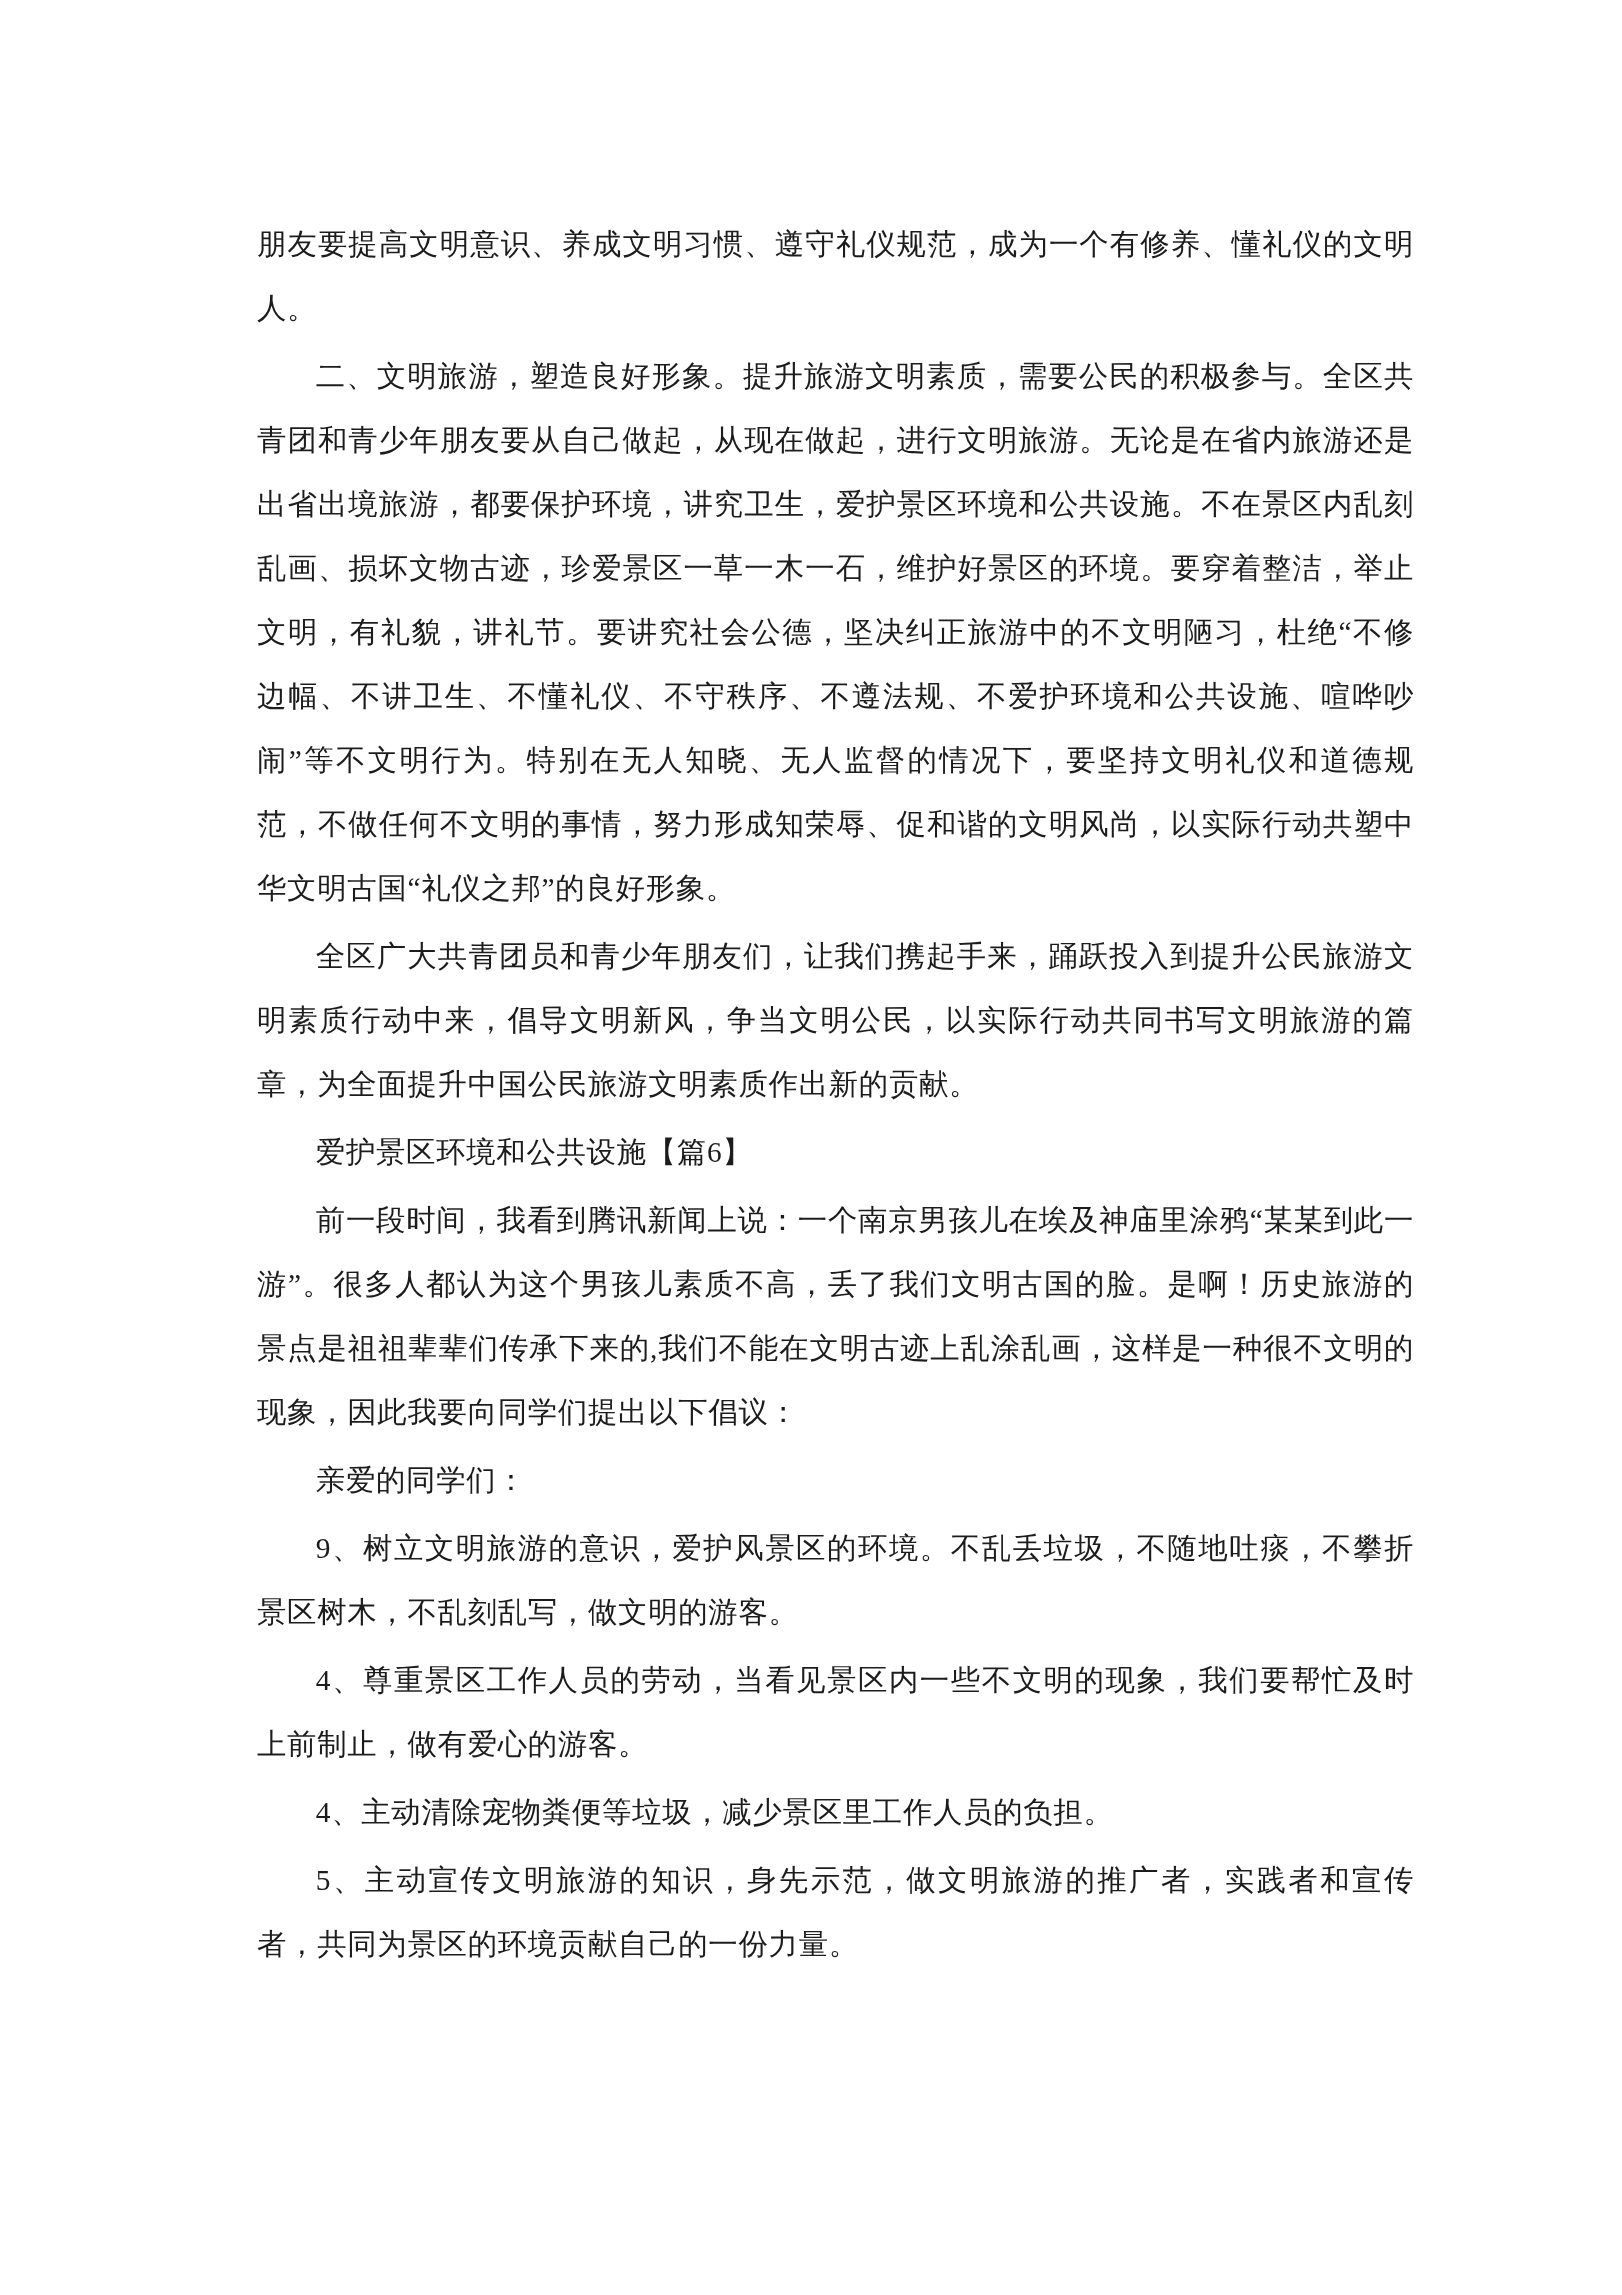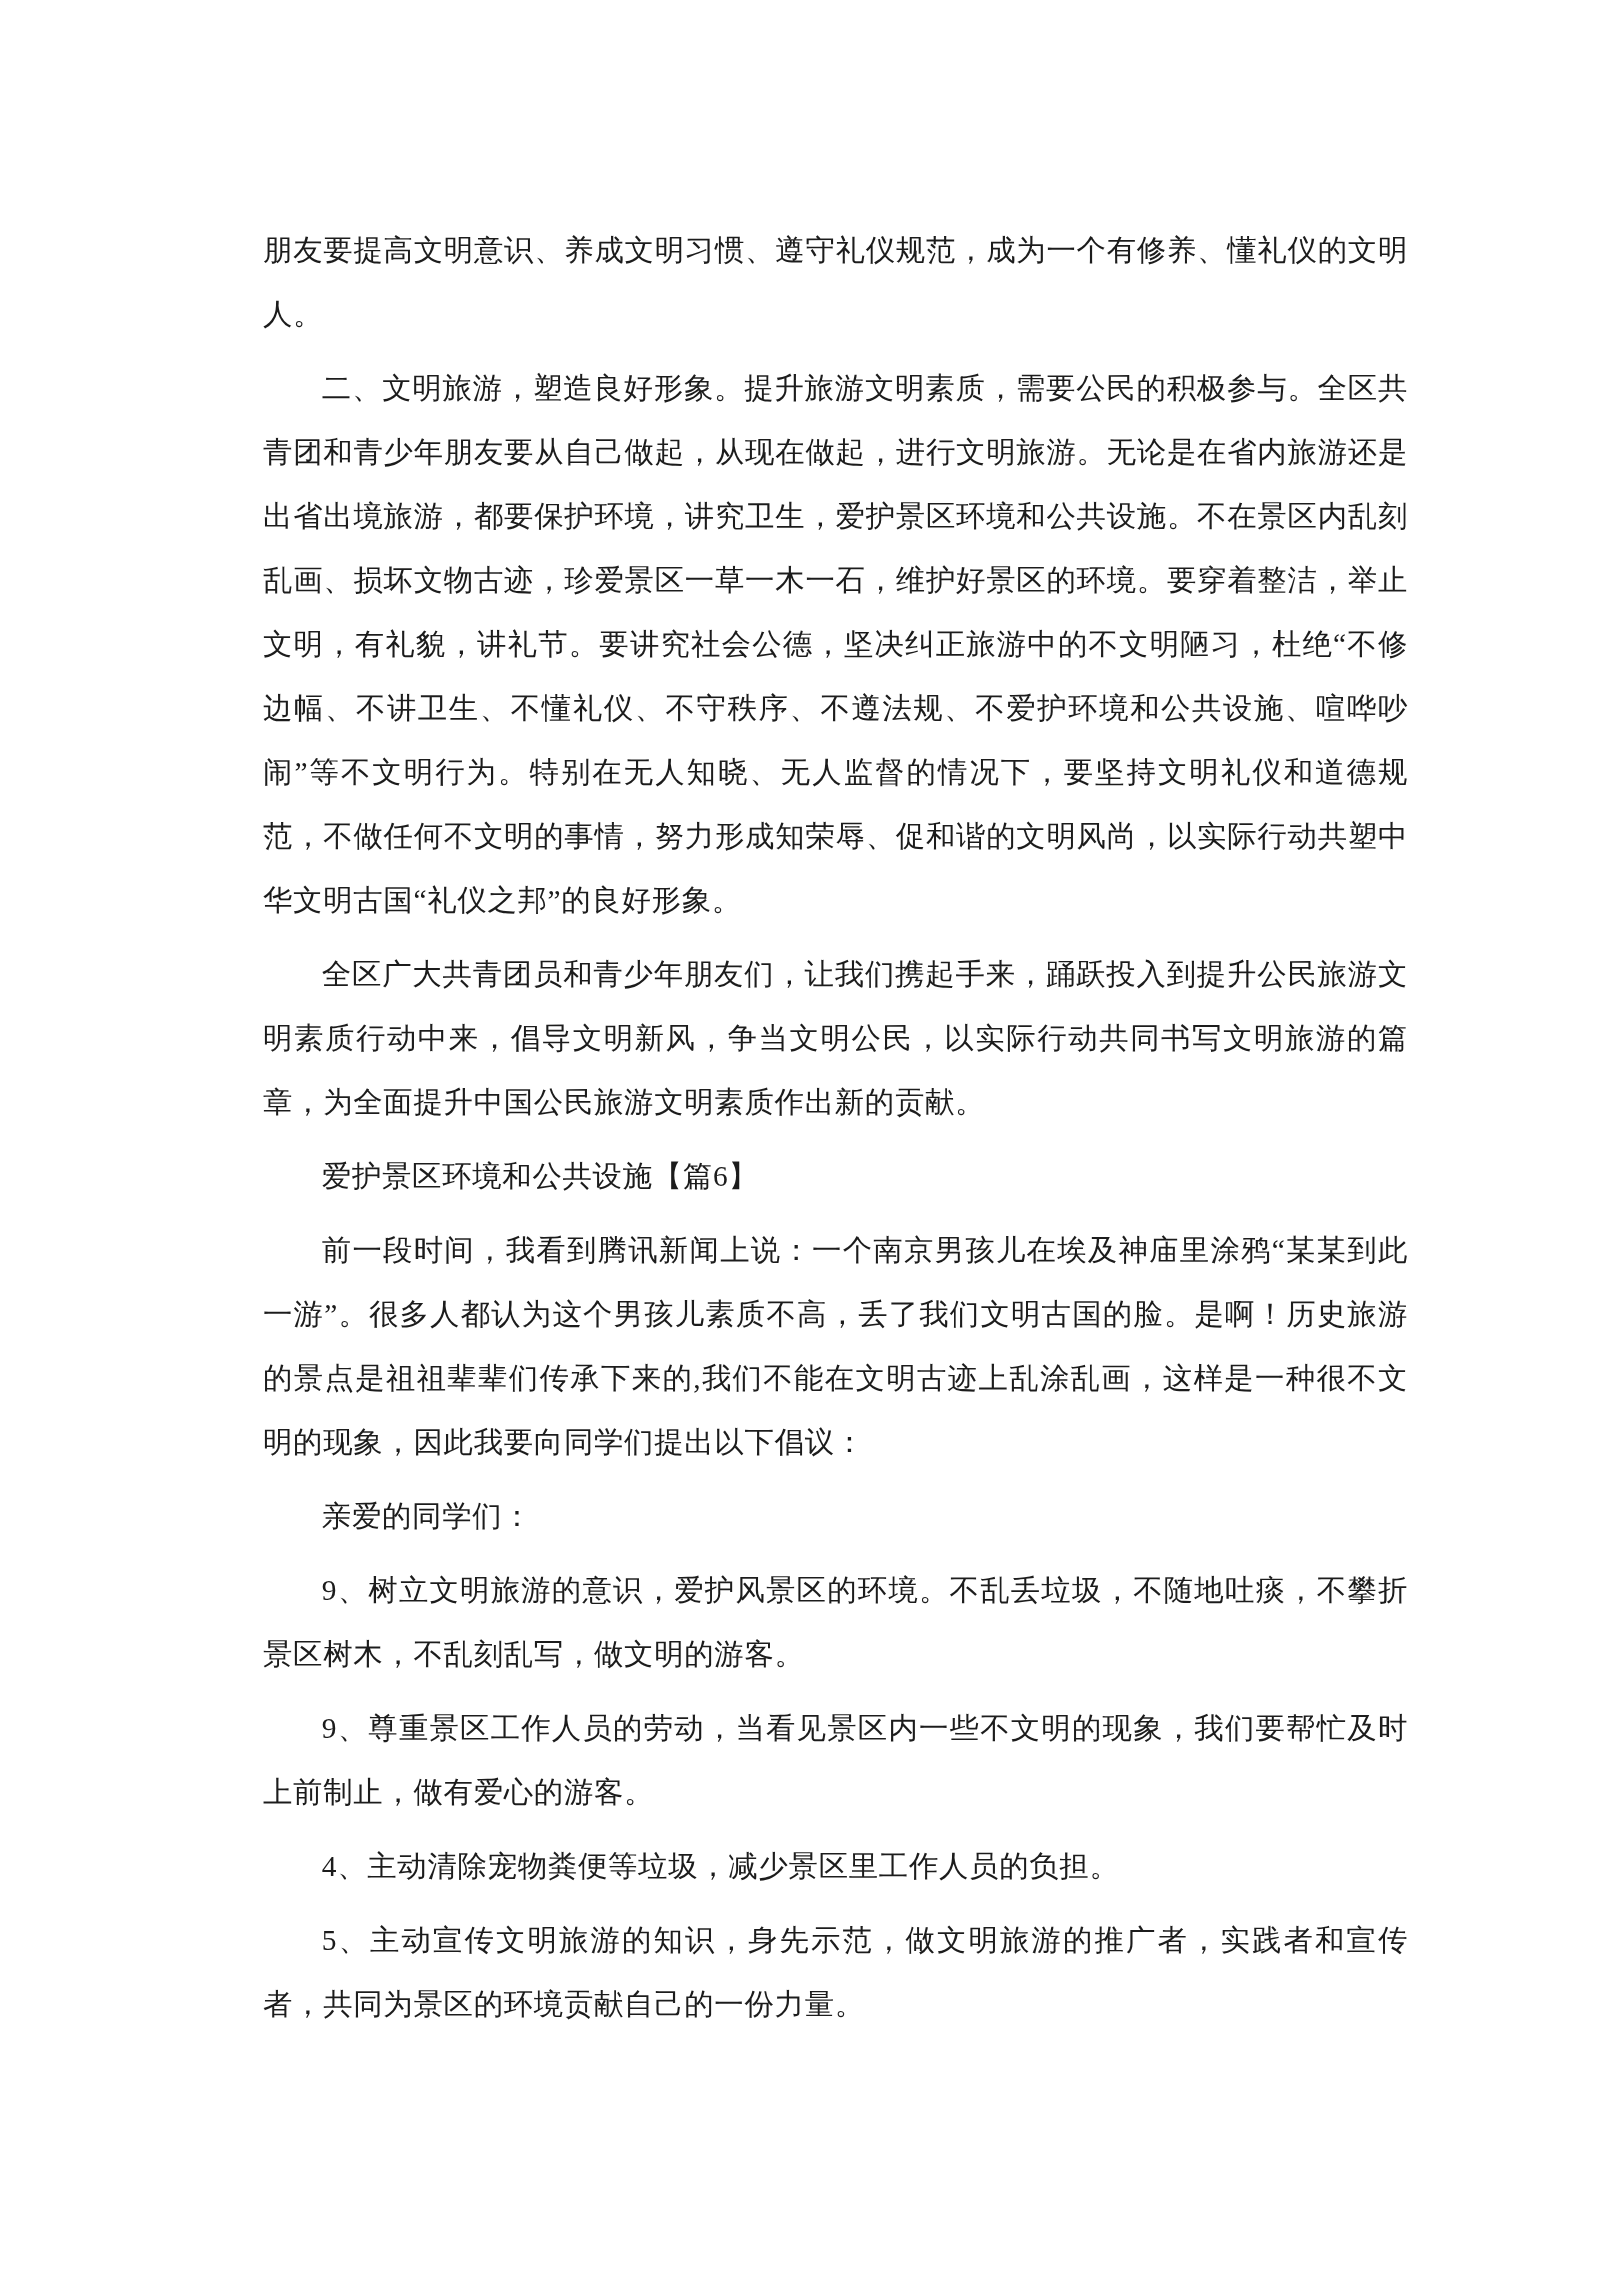--- a/index.html
+++ b/index.html
@@ -19,38 +19,38 @@
   .text-body {
     width: 1165px;
     font-family: "Liberation Serif", "DejaVu Serif", serif;
     font-size: 29.4px;
     line-height: 64px;
     color: #1c1c1c;
     text-align: justify;
     letter-spacing: 0.7px;
   }
   .text-body p {
-    margin: 10px;
+    margin: 4px;
     padding: 0;
     word-break: break-all;
   }
   .text-body p.indent {
     text-indent: 2em;
   }
 </style>
 </head>
 <body>
 
 <div class="page">
   <div class="text-body">
       <p class="para">朋友要提高文明意识、养成文明习惯、遵守礼仪规范，成为一个有修养、懂礼仪的文明人。</p>
       <p class="para indent">二、文明旅游，塑造良好形象。提升旅游文明素质，需要公民的积极参与。全区共青团和青少年朋友要从自己做起，从现在做起，进行文明旅游。无论是在省内旅游还是出省出境旅游，都要保护环境，讲究卫生，爱护景区环境和公共设施。不在景区内乱刻乱画、损坏文物古迹，珍爱景区一草一木一石，维护好景区的环境。要穿着整洁，举止文明，有礼貌，讲礼节。要讲究社会公德，坚决纠正旅游中的不文明陋习，杜绝“不修边幅、不讲卫生、不懂礼仪、不守秩序、不遵法规、不爱护环境和公共设施、喧哗吵闹”等不文明行为。特别在无人知晓、无人监督的情况下，要坚持文明礼仪和道德规范，不做任何不文明的事情，努力形成知荣辱、促和谐的文明风尚，以实际行动共塑中华文明古国“礼仪之邦”的良好形象。</p>
       <p class="para indent">全区广大共青团员和青少年朋友们，让我们携起手来，踊跃投入到提升公民旅游文明素质行动中来，倡导文明新风，争当文明公民，以实际行动共同书写文明旅游的篇章，为全面提升中国公民旅游文明素质作出新的贡献。</p>
       <p class="para indent">爱护景区环境和公共设施【篇6】</p>
       <p class="para indent">前一段时间，我看到腾讯新闻上说：一个南京男孩儿在埃及神庙里涂鸦“某某到此一游”。很多人都认为这个男孩儿素质不高，丢了我们文明古国的脸。是啊！历史旅游的景点是祖祖辈辈们传承下来的,我们不能在文明古迹上乱涂乱画，这样是一种很不文明的现象，因此我要向同学们提出以下倡议：</p>
       <p class="para indent">亲爱的同学们：</p>
       <p class="para indent">9、树立文明旅游的意识，爱护风景区的环境。不乱丢垃圾，不随地吐痰，不攀折景区树木，不乱刻乱写，做文明的游客。</p>
-      <p class="para indent">9、尊重景区工作人员的劳动，当看见景区内一些不文明的现象，我们要帮忙及时上前制止，做有爱心的游客。</p>
+      <p class="para indent">4、尊重景区工作人员的劳动，当看见景区内一些不文明的现象，我们要帮忙及时上前制止，做有爱心的游客。</p>
       <p class="para indent">4、主动清除宠物粪便等垃圾，减少景区里工作人员的负担。</p>
       <p class="para indent">5、主动宣传文明旅游的知识，身先示范，做文明旅游的推广者，实践者和宣传者，共同为景区的环境贡献自己的一份力量。</p>
     </div>
 </div>
 
 
 </body></html>

